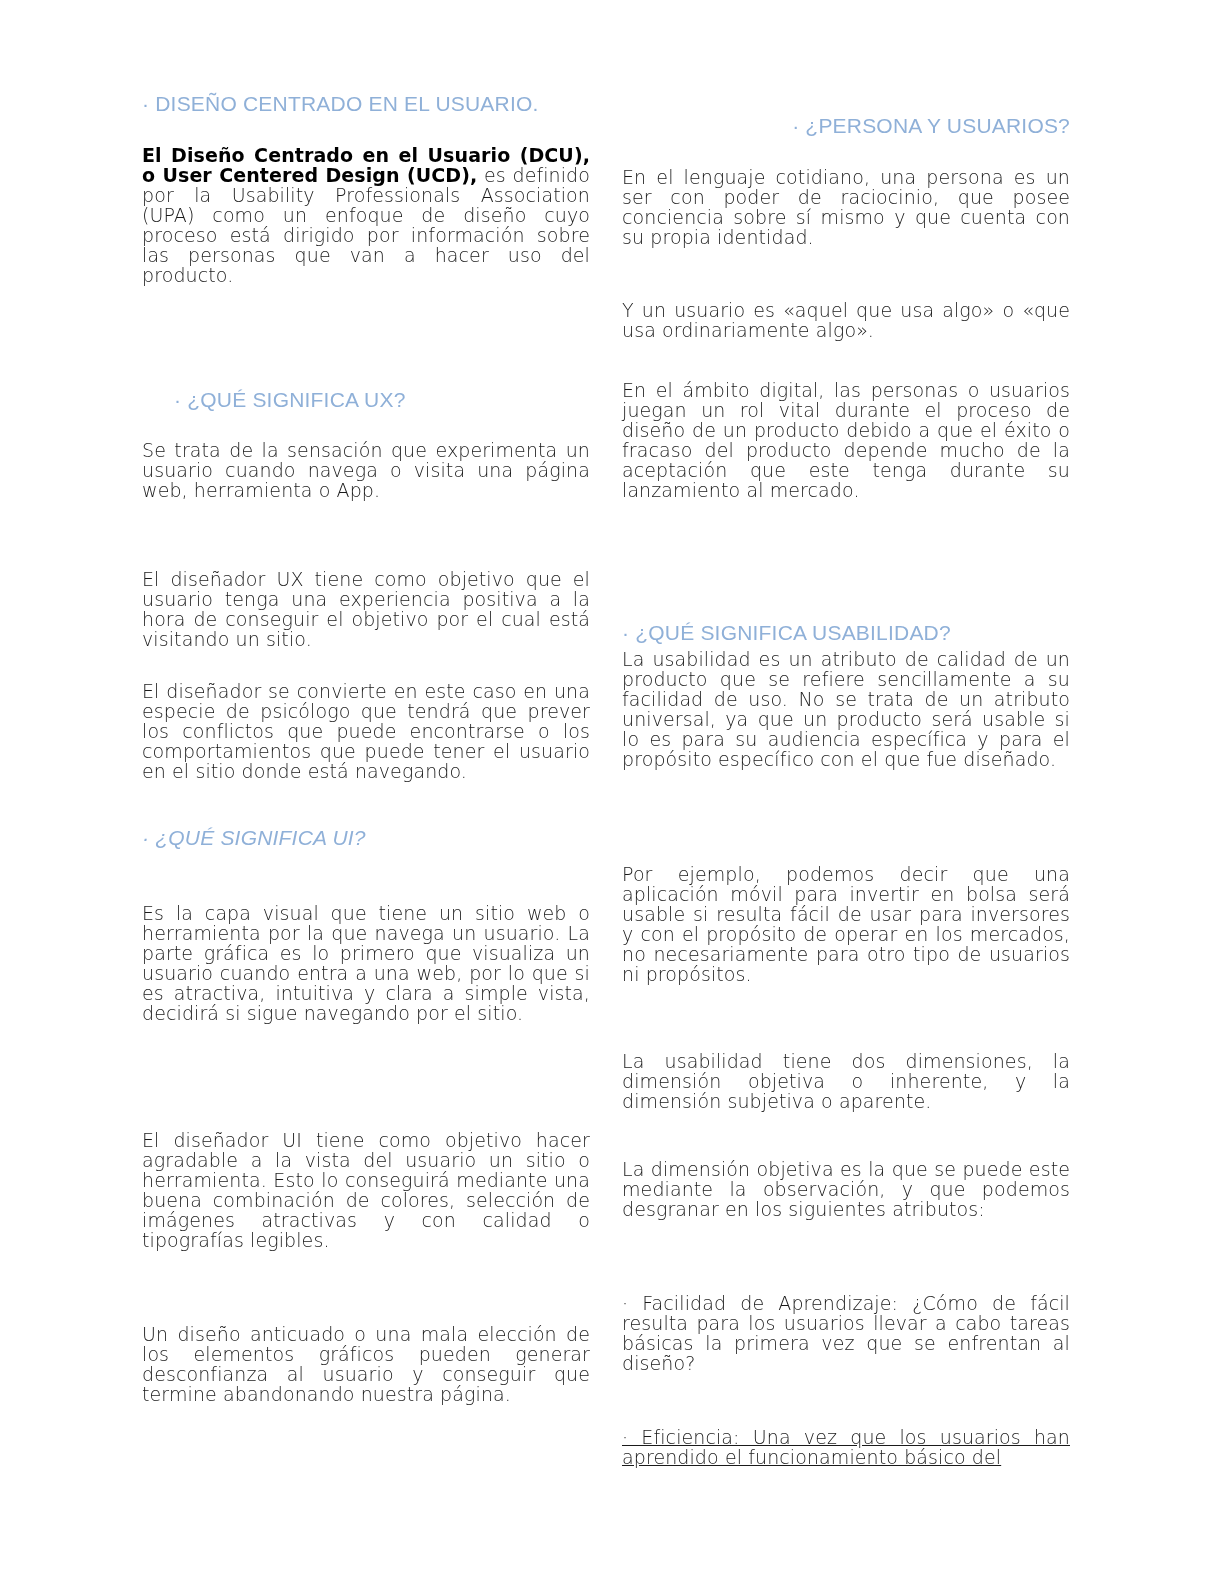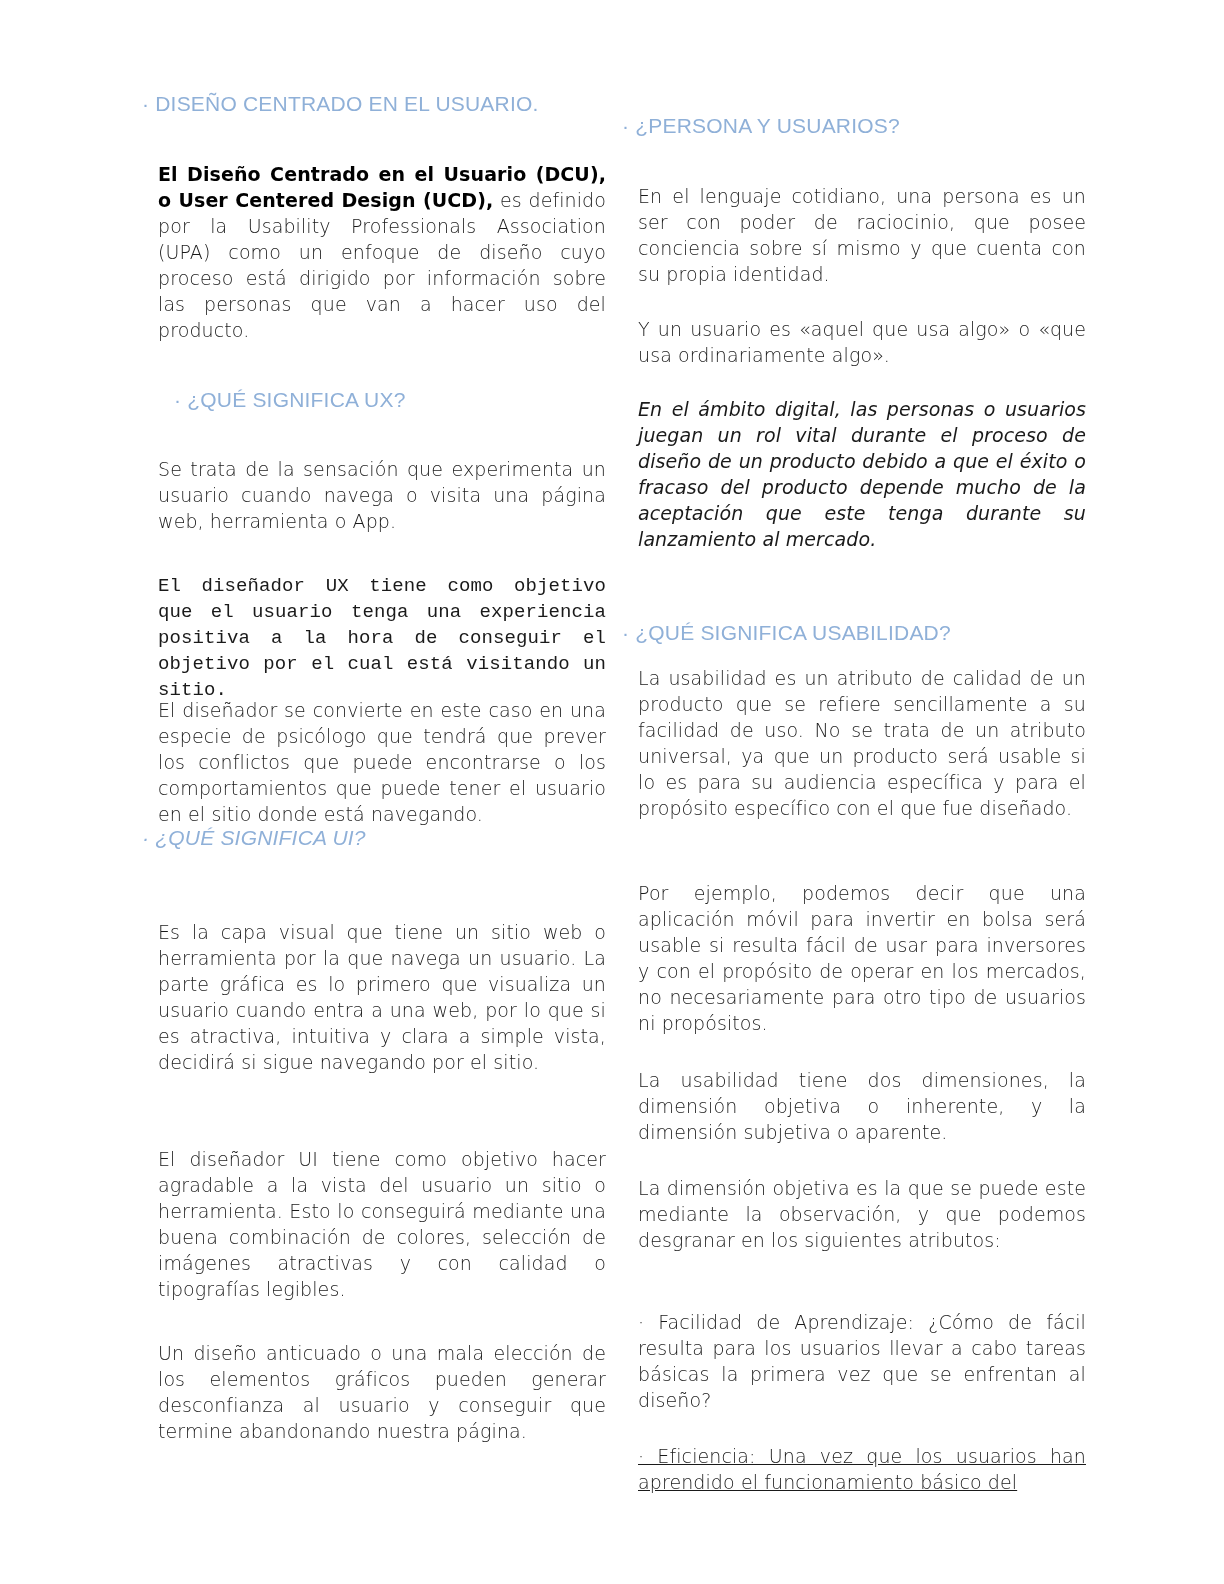--- a/index.html
+++ b/index.html
@@ -8,52 +8,52 @@
   .col { position: absolute; width: 448px; }
   .col-left { left: 142px; top: 90px; }
   .col-right { left: 622px; top: 112px; }
   .heading {
     font-family: "Liberation Sans", sans-serif;
     font-size: 21px; color: #8fb0d8; letter-spacing: 0.2px;
     margin: 0; line-height: 27px; font-weight: normal;
   }
   .para {
     font-family: "DejaVu Sans", sans-serif;
-    font-size: 19px; color: #1a1a1a; line-height: 26px;
-    text-align: justify; margin: 16px; font-weight: 300;
+    font-size: 19px; color: #1a1a1a; line-height: 20px;
+    text-align: justify; margin: 0; font-weight: 300;
     letter-spacing: 0.1px;
   }
   .para b { font-weight: bold; color: #000; }
   .abs { position: absolute; left: 0; width: 448px; }
 </style>
 </head>
 <body>
 
 <div class="page">
 
   <div class="col col-left">
     <h2 class="heading abs" style="top:0px;">· DISEÑO CENTRADO EN EL USUARIO.</h2>
     <p class="para abs" style="top:55px;"><b>El Diseño Centrado en el Usuario (DCU), o User Centered Design (UCD),</b><span> es definido por la Usability Professionals Association (UPA) como un enfoque de diseño cuyo proceso está dirigido por información sobre las personas que van a hacer uso del producto.</span></p>
 
     <h2 class="heading abs" style="top:296px;margin-left:32px;">· ¿QUÉ SIGNIFICA UX?</h2>
     <p class="para abs" style="top:350px;">Se trata de la sensación que experimenta un usuario cuando navega o visita una página web, herramienta o App.</p>
-    <p class="para abs" style="top:467px;font-family:Liberation Mono, monospace;">El diseñador UX tiene como objetivo que el usuario tenga una experiencia positiva a la hora de conseguir el objetivo por el cual está visitando un sitio.</p>
+    <p class="para abs" style="top:479px;">El diseñador UX tiene como objetivo que el usuario tenga una experiencia positiva a la hora de conseguir el objetivo por el cual está visitando un sitio.</p>
     <p class="para abs" style="top:591px;">El diseñador se convierte en este caso en una especie de psicólogo que tendrá que prever los conflictos que puede encontrarse o los comportamientos que puede tener el usuario en el sitio donde está navegando.</p>
 
     <h2 class="heading abs" style="top:734px;font-style:italic;">· ¿QUÉ SIGNIFICA UI?</h2>
     <p class="para abs" style="top:813px;">Es la capa visual que tiene un sitio web o herramienta por la que navega un usuario. La parte gráfica es lo primero que visualiza un usuario cuando entra a una web, por lo que si es atractiva, intuitiva y clara a simple vista, decidirá si sigue navegando por el sitio.</p>
     <p class="para abs" style="top:1040px;">El diseñador UI tiene como objetivo hacer agradable a la vista del usuario un sitio o herramienta. Esto lo conseguirá mediante una buena combinación de colores, selección de imágenes atractivas y con calidad o tipografías legibles.</p>
     <p class="para abs" style="top:1234px;">Un diseño anticuado o una mala elección de los elementos gráficos pueden generar desconfianza al usuario y conseguir que termine abandonando nuestra página.</p>
   </div>
 
   <div class="col col-right">
-    <h2 class="heading abs" style="top:0px;">· ¿PERSONA Y USUARIOS?</h2>
+    <h2 class="heading abs" style="top:0px;text-align:right;">· ¿PERSONA Y USUARIOS?</h2>
     <p class="para abs" style="top:55px;">En el lenguaje cotidiano, una persona es un ser con poder de raciocinio, que posee conciencia sobre sí mismo y que cuenta con su propia identidad.</p>
     <p class="para abs" style="top:188px;">Y un usuario es «aquel que usa algo» o «que usa ordinariamente algo».</p>
-    <p class="para abs" style="top:268px;font-style:italic;">En el ámbito digital, las personas o usuarios juegan un rol vital durante el proceso de diseño de un producto debido a que el éxito o fracaso del producto depende mucho de la aceptación que este tenga durante su lanzamiento al mercado.</p>
+    <p class="para abs" style="top:268px;">En el ámbito digital, las personas o usuarios juegan un rol vital durante el proceso de diseño de un producto debido a que el éxito o fracaso del producto depende mucho de la aceptación que este tenga durante su lanzamiento al mercado.</p>
 
     <h2 class="heading abs" style="top:483px;margin-top:24px;">· ¿QUÉ SIGNIFICA USABILIDAD?</h2>
     <p class="para abs" style="top:537px;">La usabilidad es un atributo de calidad de un producto que se refiere sencillamente a su facilidad de uso. No se trata de un atributo universal, ya que un producto será usable si lo es para su audiencia específica y para el propósito específico con el que fue diseñado.</p>
     <p class="para abs" style="top:752px;">Por ejemplo, podemos decir que una aplicación móvil para invertir en bolsa será usable si resulta fácil de usar para inversores y con el propósito de operar en los mercados, no necesariamente para otro tipo de usuarios ni propósitos.</p>
     <p class="para abs" style="top:939px;">La usabilidad tiene dos dimensiones, la dimensión objetiva o inherente, y la dimensión subjetiva o aparente.</p>
     <p class="para abs" style="top:1047px;">La dimensión objetiva es la que se puede este mediante la observación, y que podemos desgranar en los siguientes atributos:</p>
     <p class="para abs" style="top:1181px;">· Facilidad de Aprendizaje: ¿Cómo de fácil resulta para los usuarios llevar a cabo tareas básicas la primera vez que se enfrentan al diseño?</p>
     <p class="para abs" style="top:1315px;text-decoration:underline;">· Eficiencia: Una vez que los usuarios han aprendido el funcionamiento básico del</p>
   </div>
 

